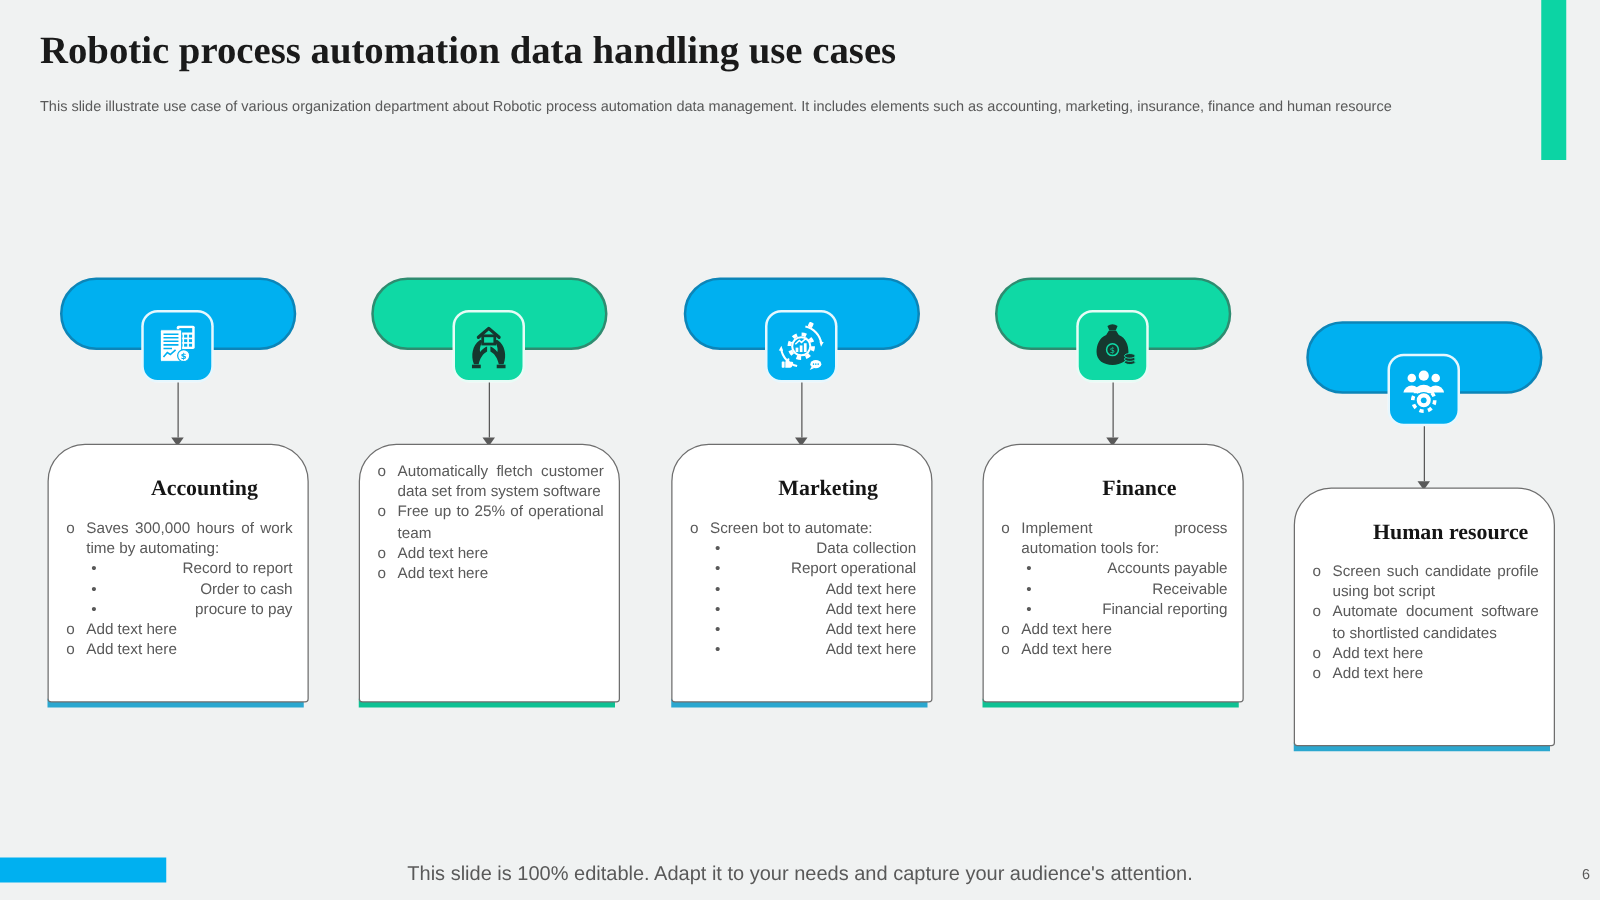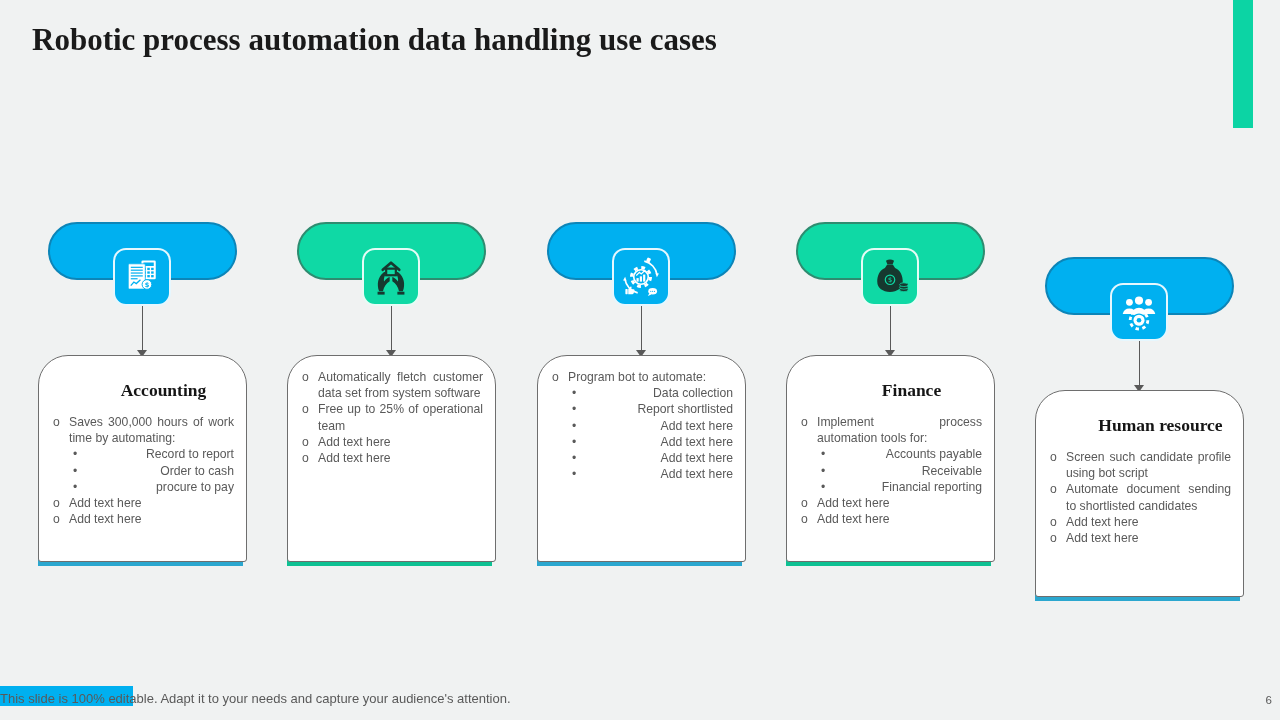--- a/index.html
+++ b/index.html
@@ -27,30 +27,31 @@
   .card-title{margin:24px 0 0;text-align:center;font-family:"Liberation Serif",serif;
               font-weight:bold;font-size:17.5px;color:#151515;padding-left:42px;}
   .card-list{list-style:none;margin:13px 9px 0 14px;padding:0;
              font-size:12.2px;line-height:16.2px;color:#595959;}
   .li{display:flex;}
   .marker{flex:0 0 16px;width:16px;}
   .li.lvl2 .marker{flex:0 0 8px;width:8px;margin-left:20px;}
   .li-text{flex:1;text-align:justify;padding-right:3px;}
   .li.lvl2 .li-text{text-align:right;}
   .footer-block{position:absolute;left:0;top:686px;width:133px;height:20px;}
-  .footer-text{position:absolute;left:0;top:691px;width:1280px;text-align:left;
-               font-size:13px;color:#595959;}
+  .footer-text{position:absolute;left:0;top:691px;width:1280px;text-align:center;
+               font-size:16px;color:#595959;}
   .page-num{position:absolute;right:8px;top:694px;font-size:11.5px;color:#595959;}
 </style>
 </head>
 <body>
 
 <div class="slide" style="background: rgb(240, 242, 242);">
   <div class="topbar" style="background: rgb(12, 212, 164);"></div>
   <h1 class="title">Robotic process automation data handling use cases</h1>
+  <p class="subtitle">This slide illustrate use case of various organization department about Robotic process automation data management. It includes elements such as accounting, marketing, insurance, finance and human resource</p>
   <div>
       <div class="column" style="left: 38px;">
     <div class="pill" style="background: rgb(0, 176, 240); border-color: rgb(12, 133, 184);"></div>
     <div class="icon-box" style="background: rgb(0, 176, 240);">
       <span class="icon">
             <svg viewBox="0 0 40 40" xmlns="http://www.w3.org/2000/svg">
   <rect x="19.5" y="5" width="13" height="17" rx="1.2" fill="#fff"></rect>
   <rect x="21.3" y="6.8" width="9.4" height="3.2" fill="#00B0F0"></rect>
   <g fill="#00B0F0">
     <rect x="21.3" y="11.6" width="2.3" height="2.1"></rect>
@@ -180,32 +181,33 @@
                 <circle cx="30.6" cy="33" r="0.55"></circle>
                 <circle cx="32.3" cy="33" r="0.55"></circle>
               </g>
 </svg>
           </span>
     </div>
     <div class="arrow-line"></div>
     <div class="arrow-head"></div>
     <div class="card-shadow" style="background: rgb(43, 167, 207);"></div>
     <div class="card">
-      <ul class="card-list">
-            <li class="li lvl1">
-              <span class="marker">o</span>
-              <span class="li-text">Program bot to automate:</span>
+      <h2 class="card-title">Marketing</h2>
+      <ul class="card-list">
+            <li class="li lvl1">
+              <span class="marker">o</span>
+              <span class="li-text">Screen bot to automate:</span>
             </li>
             <li class="li lvl2">
               <span class="marker">•</span>
               <span class="li-text">Data collection</span>
             </li>
             <li class="li lvl2">
               <span class="marker">•</span>
-              <span class="li-text">Report shortlisted</span>
+              <span class="li-text">Report operational</span>
             </li>
             <li class="li lvl2">
               <span class="marker">•</span>
               <span class="li-text">Add text here</span>
             </li>
             <li class="li lvl2">
               <span class="marker">•</span>
               <span class="li-text">Add text here</span>
             </li>
             <li class="li lvl2">
@@ -293,21 +295,21 @@
     <div class="card-shadow" style="background: rgb(43, 167, 207);"></div>
     <div class="card">
       <h2 class="card-title">Human resource</h2>
       <ul class="card-list">
             <li class="li lvl1">
               <span class="marker">o</span>
               <span class="li-text">Screen such candidate profile using bot script</span>
             </li>
             <li class="li lvl1">
               <span class="marker">o</span>
-              <span class="li-text">Automate document sending to shortlisted candidates</span>
+              <span class="li-text">Automate document software to shortlisted candidates</span>
             </li>
             <li class="li lvl1">
               <span class="marker">o</span>
               <span class="li-text">Add text here</span>
             </li>
             <li class="li lvl1">
               <span class="marker">o</span>
               <span class="li-text">Add text here</span>
             </li>
           </ul>

